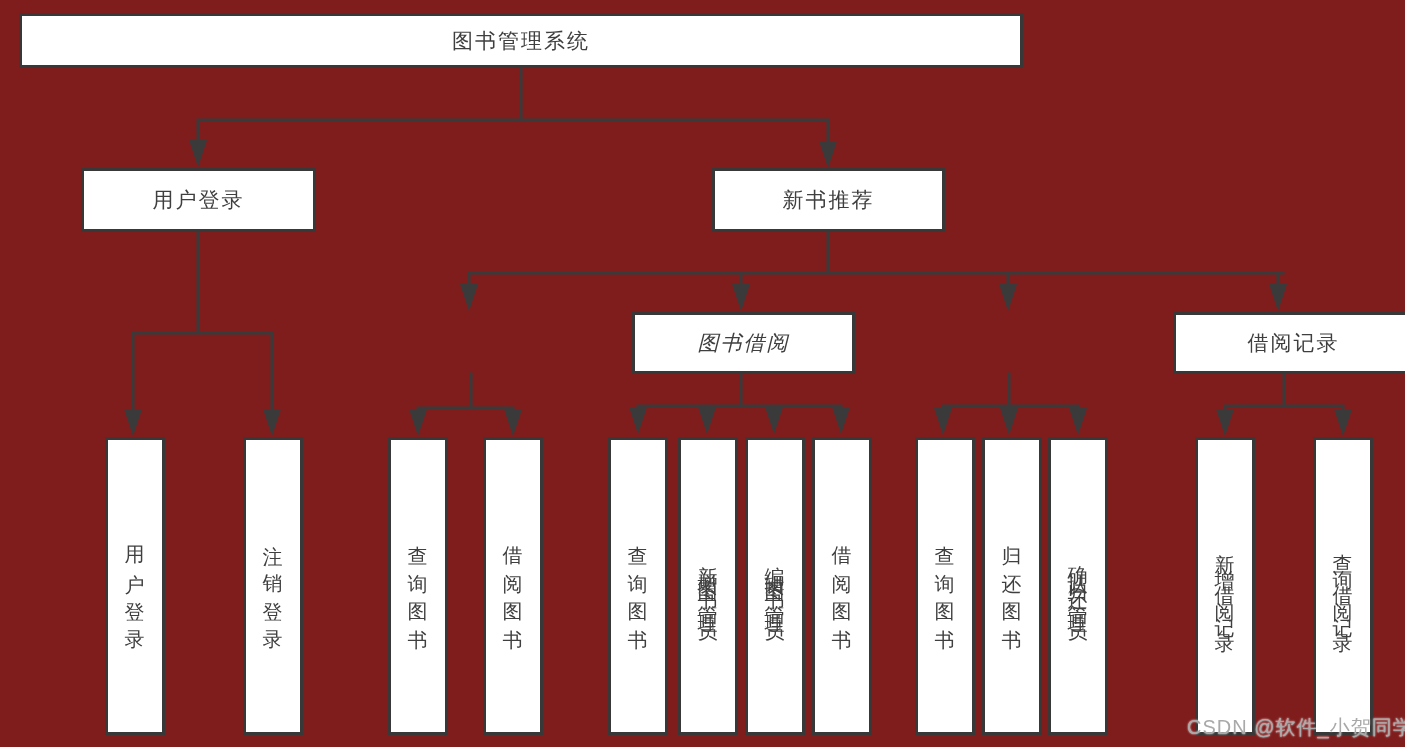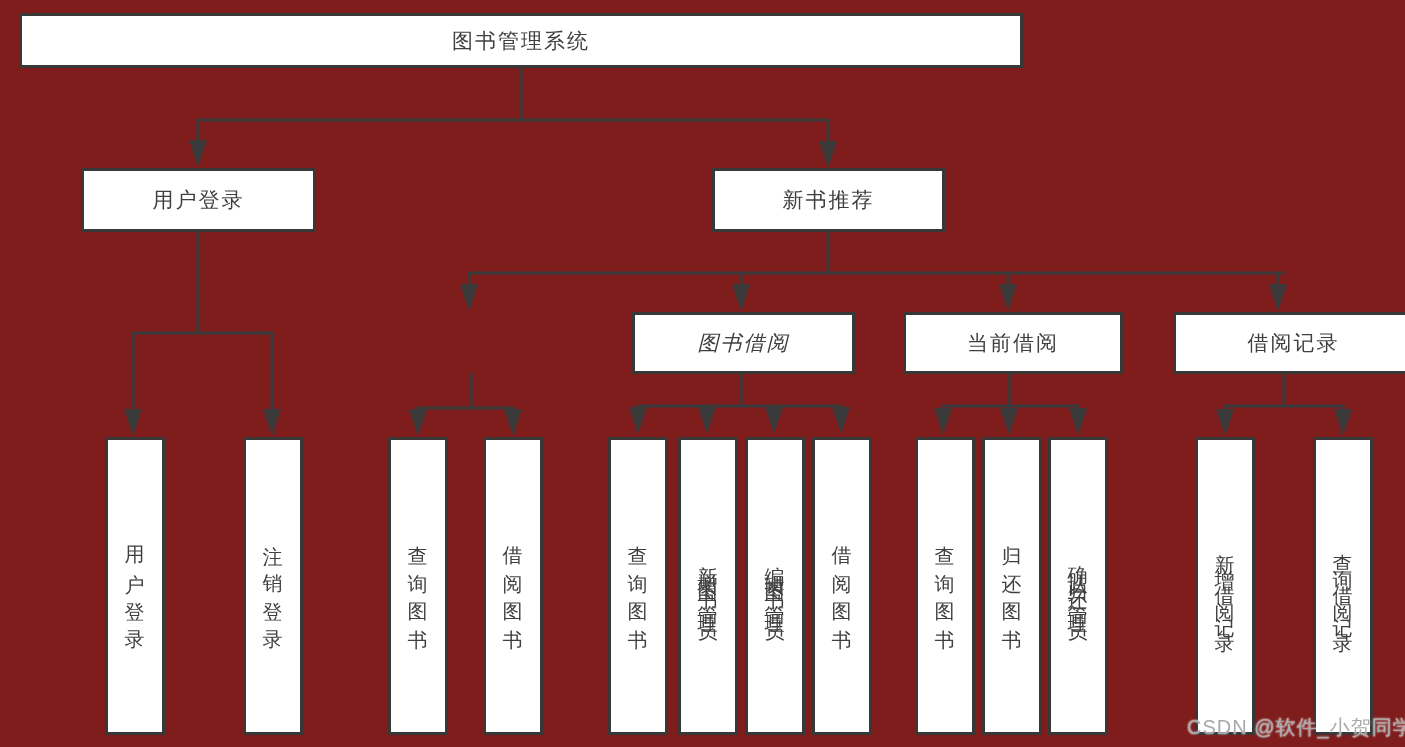--- a/index.html
+++ b/index.html
@@ -84,23 +84,20 @@
   <div class="node hbox lvl2" id="node-user-login">
     <span>用户登录</span>
   </div>
   <div class="node hbox lvl2" id="node-book-management">
     <span>新书推荐</span>
   </div>
 
   <div class="node hbox lvl3" id="node-book-borrow">
     <span>图书借阅</span>
   </div>
-  <div class="node hbox lvl3" id="node-current-borrow">
-    <span>当前借阅</span>
-  </div>
   <div class="node hbox lvl3" id="node-borrow-records">
     <span>借阅记录</span>
   </div>
 
   <div class="node vbox" style="left:105px">
     <span class="vtext ls-4">用户登录</span>
   </div>
   <div class="node vbox" style="left:243px">
     <span class="vtext ls-4">注销登录</span>
   </div>

